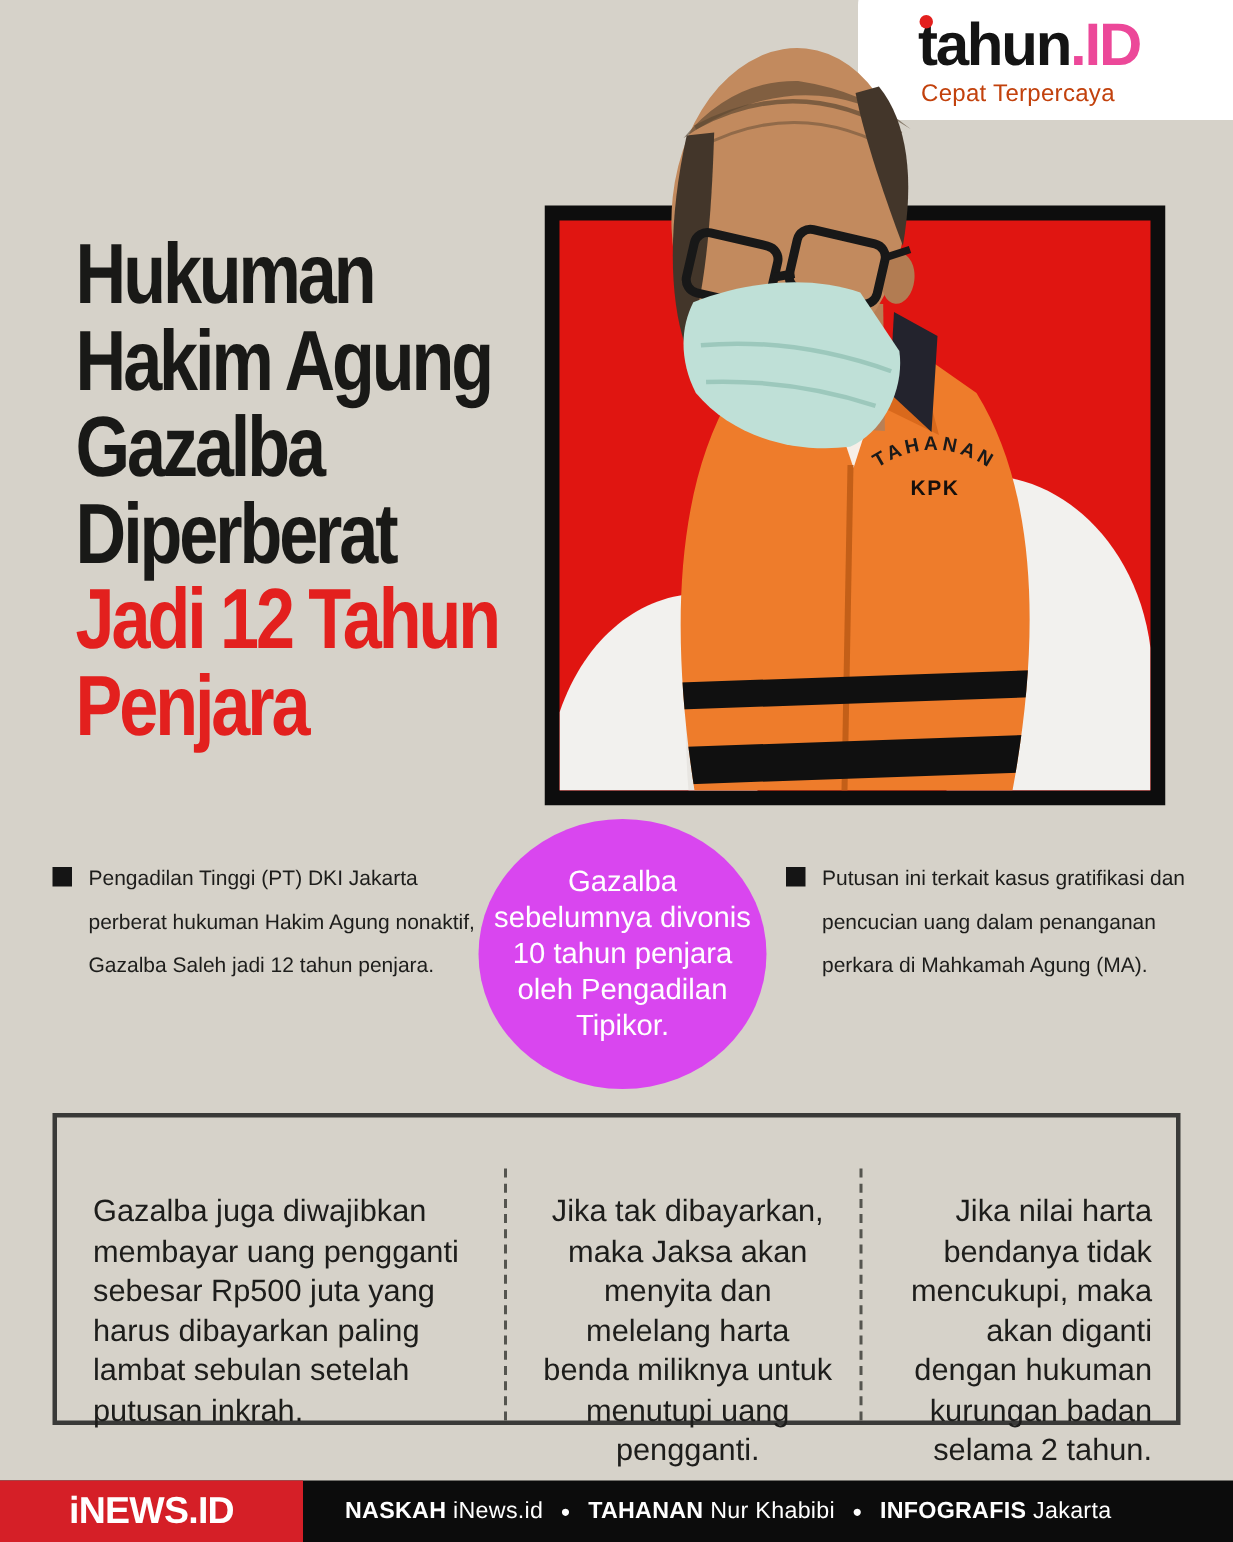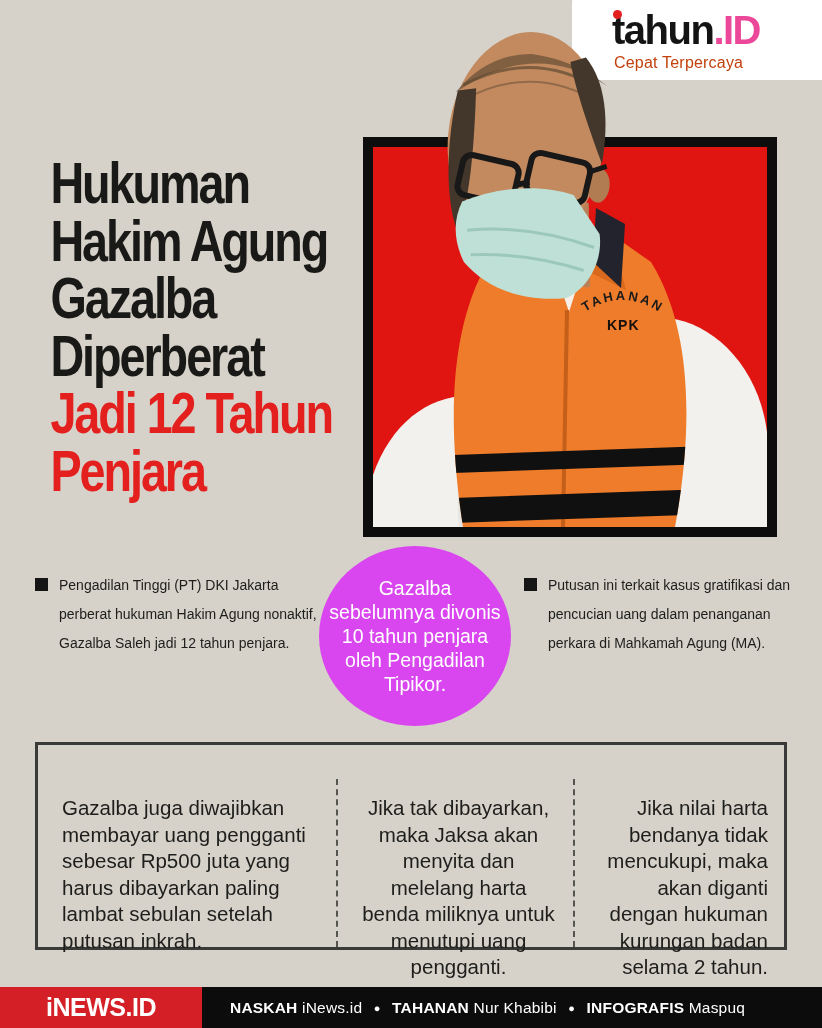--- a/index.html
+++ b/index.html
@@ -181,17 +181,17 @@
   <div class="footer">
     <div class="footer-brand">iNEWS.ID</div>
     <div class="footer-credits">
       <b>NASKAH</b>
       <span>iNews.id</span>
       <span class="sep">●</span>
       <b>TAHANAN</b>
       <span>Nur Khabibi</span>
       <span class="sep">●</span>
       <b>INFOGRAFIS</b>
-      <span>Maspuq</span>
+      <span>Jakarta</span>
     </div>
   </div>
 
 </div>
 
 </body></html>

